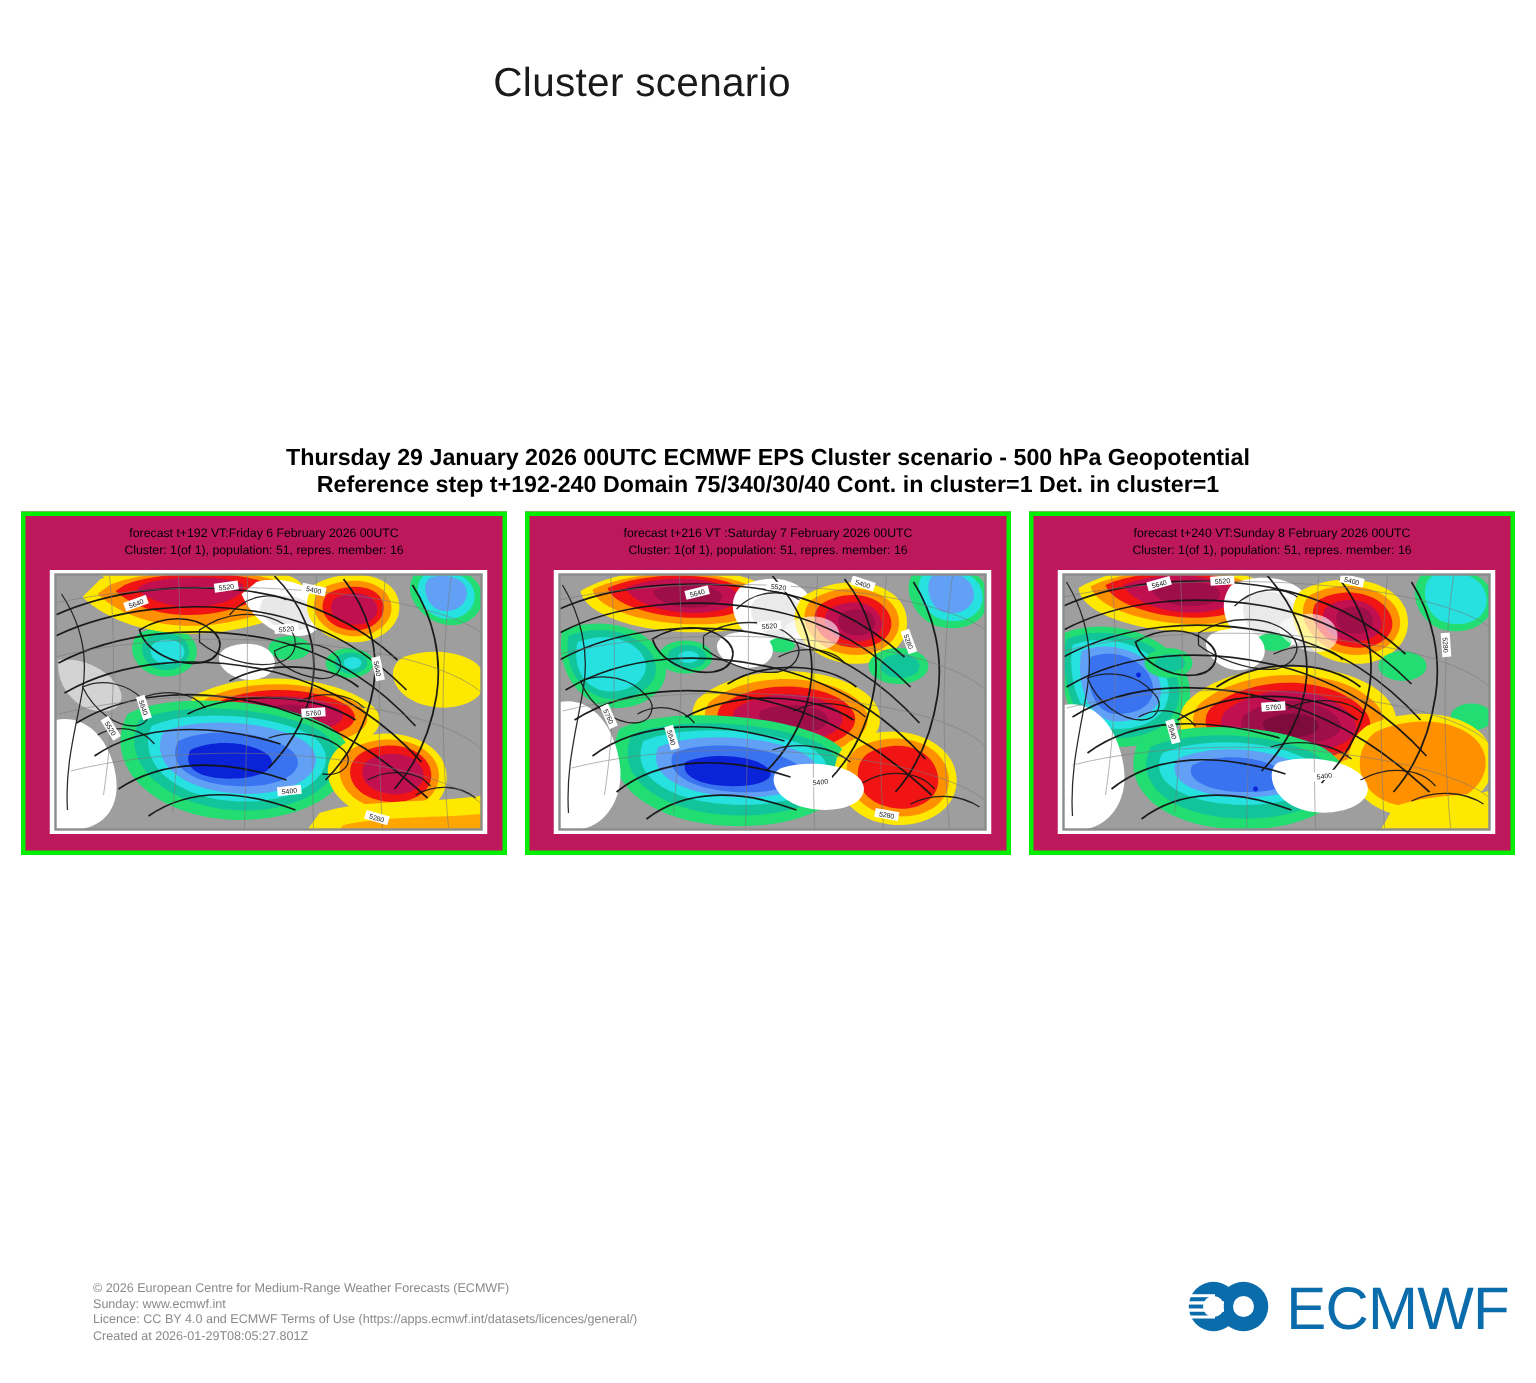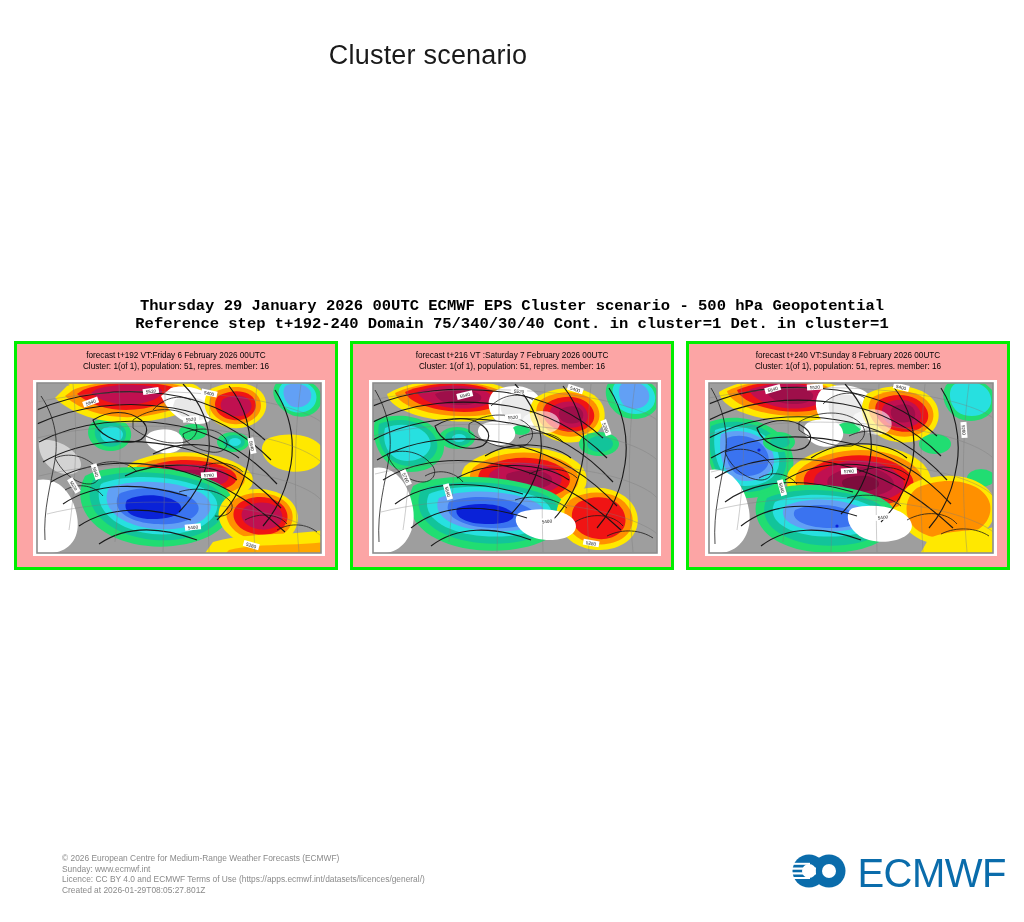--- a/index.html
+++ b/index.html
@@ -34,40 +34,39 @@
   #chart-heading {
     position: absolute;
     top: 297px;
     left: 0;
     width: 1024px;
     text-align: center;
     font-size: 15.5px;
     font-weight: bold;
     line-height: 18px;
     color: #000000;
-    font-family: Liberation Mono, monospace;
   }
   #chart-heading .heading-line { display: block; white-space: nowrap; }
 
   
   #panels-row {
     position: absolute;
     top: 341px;
     left: 14px;
     width: 996px;
     height: 229px;
     display: flex;
     justify-content: space-between;
   }
   .map-panel {
     box-sizing: border-box;
     width: 324px;
     height: 229px;
     border: 3px solid #00ee00;
-    background: #fca5a5;
+    background: #be185d;
     position: relative;
     display: flex;
     flex-direction: column;
     align-items: center;
   }
   .panel-caption {
     margin-top: 7px;
     text-align: center;
     font-size: 8.2px;
     line-height: 10.5px;

